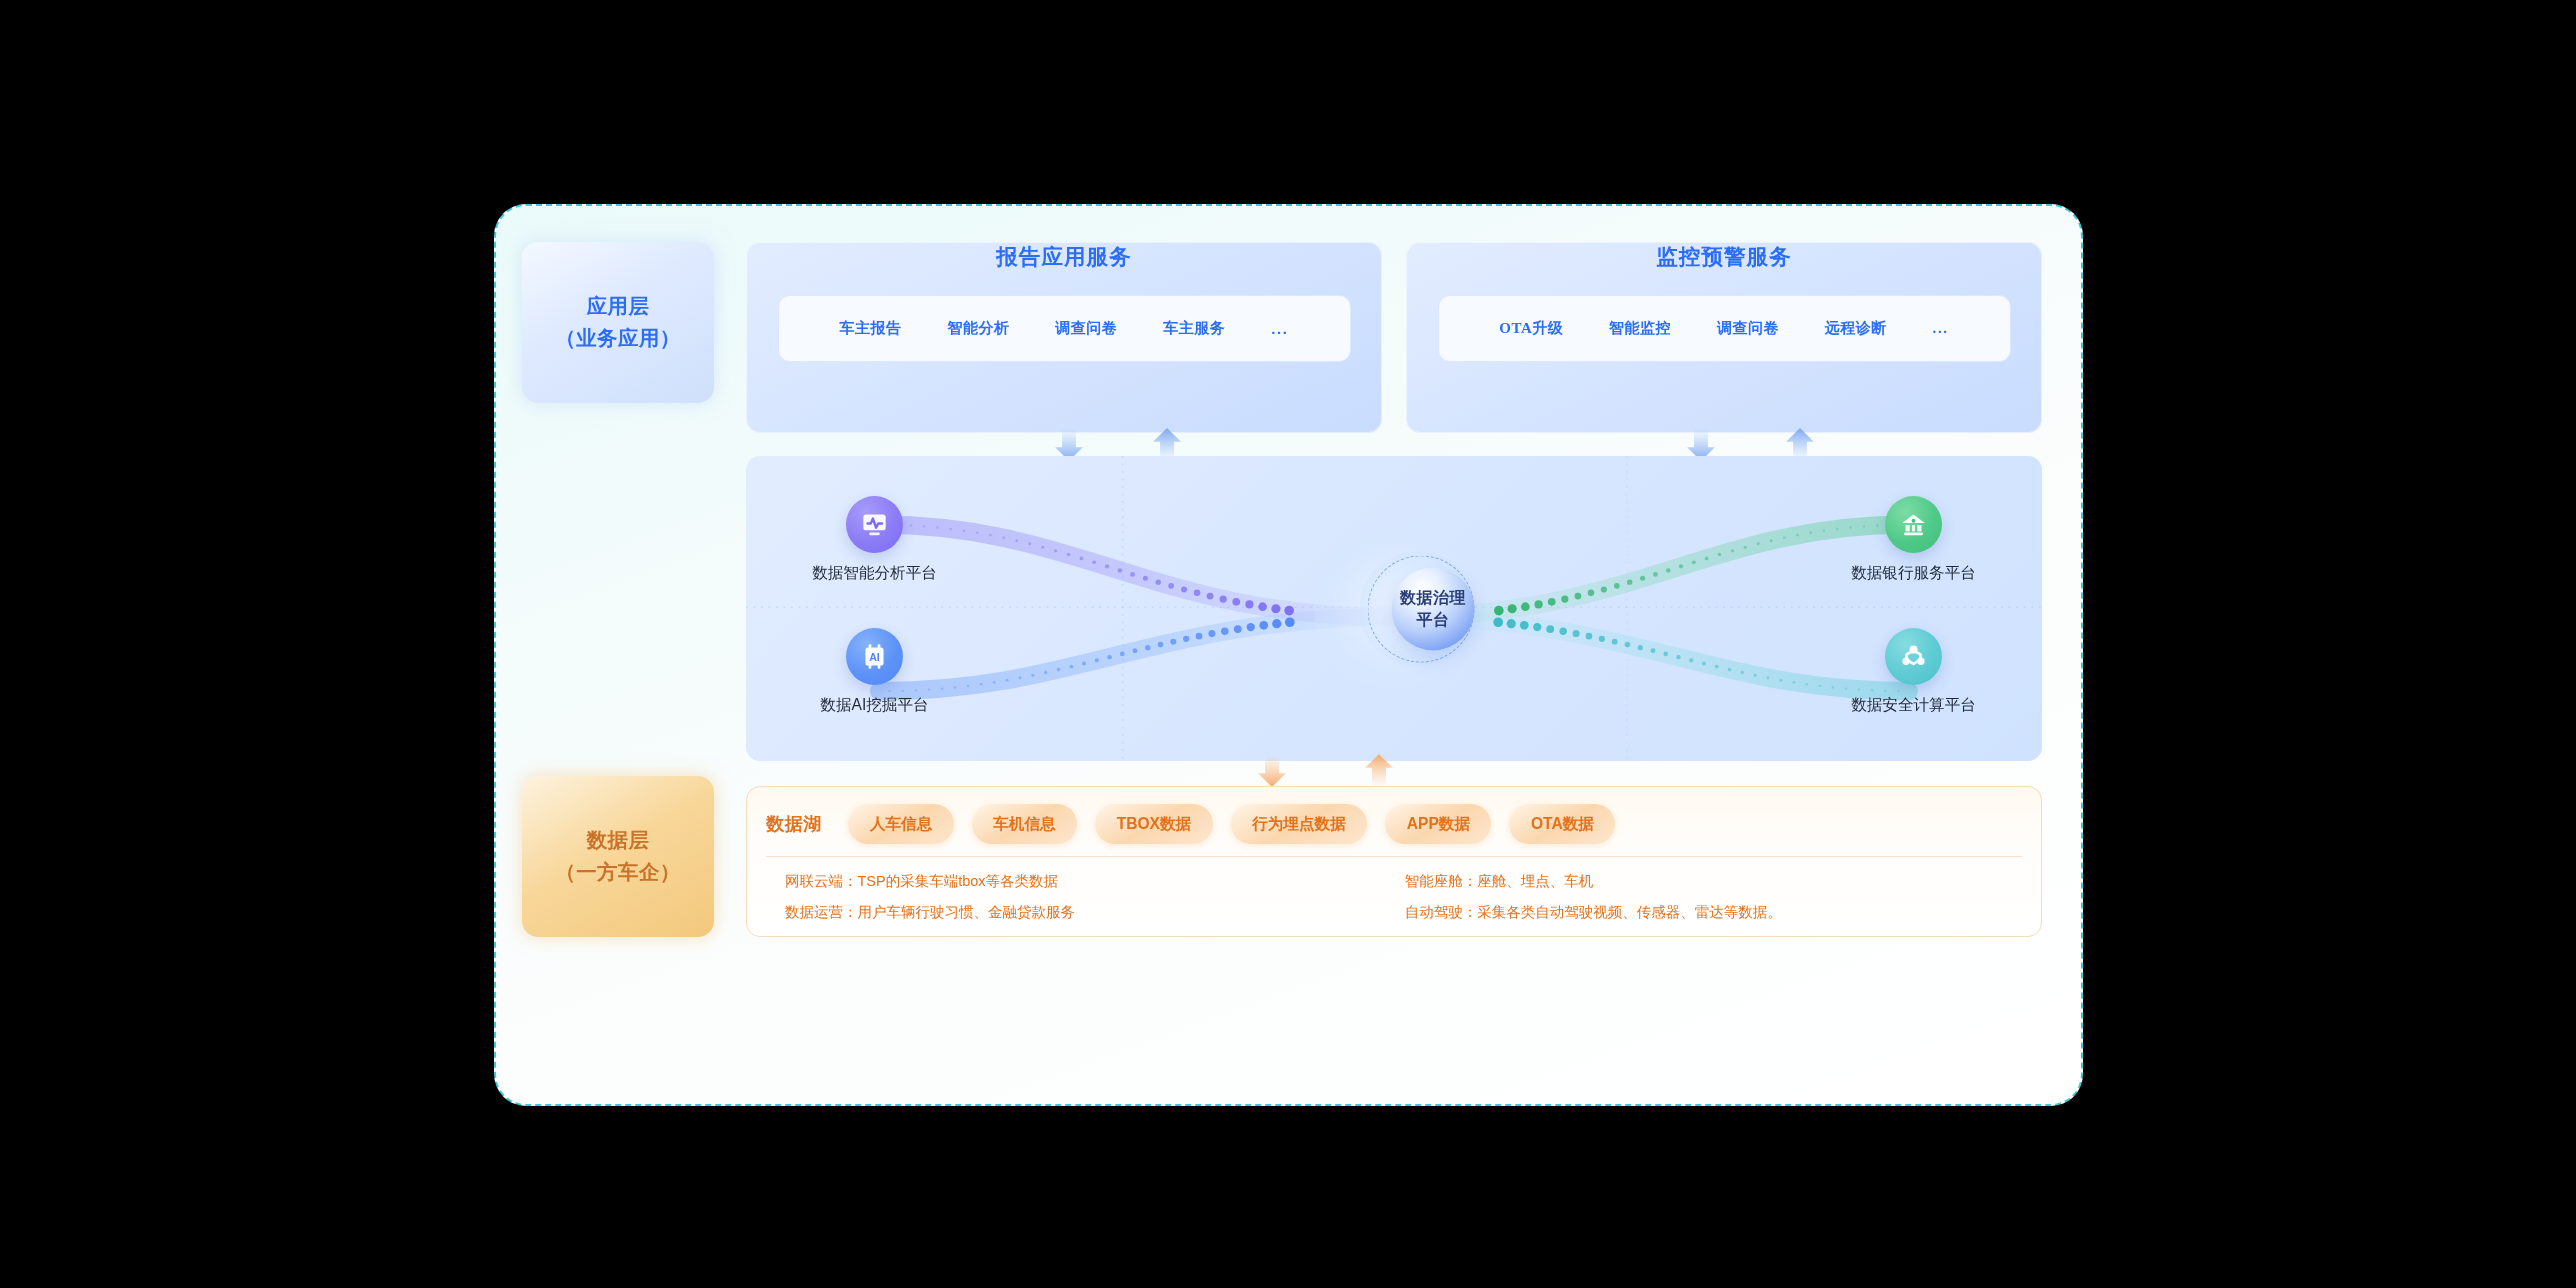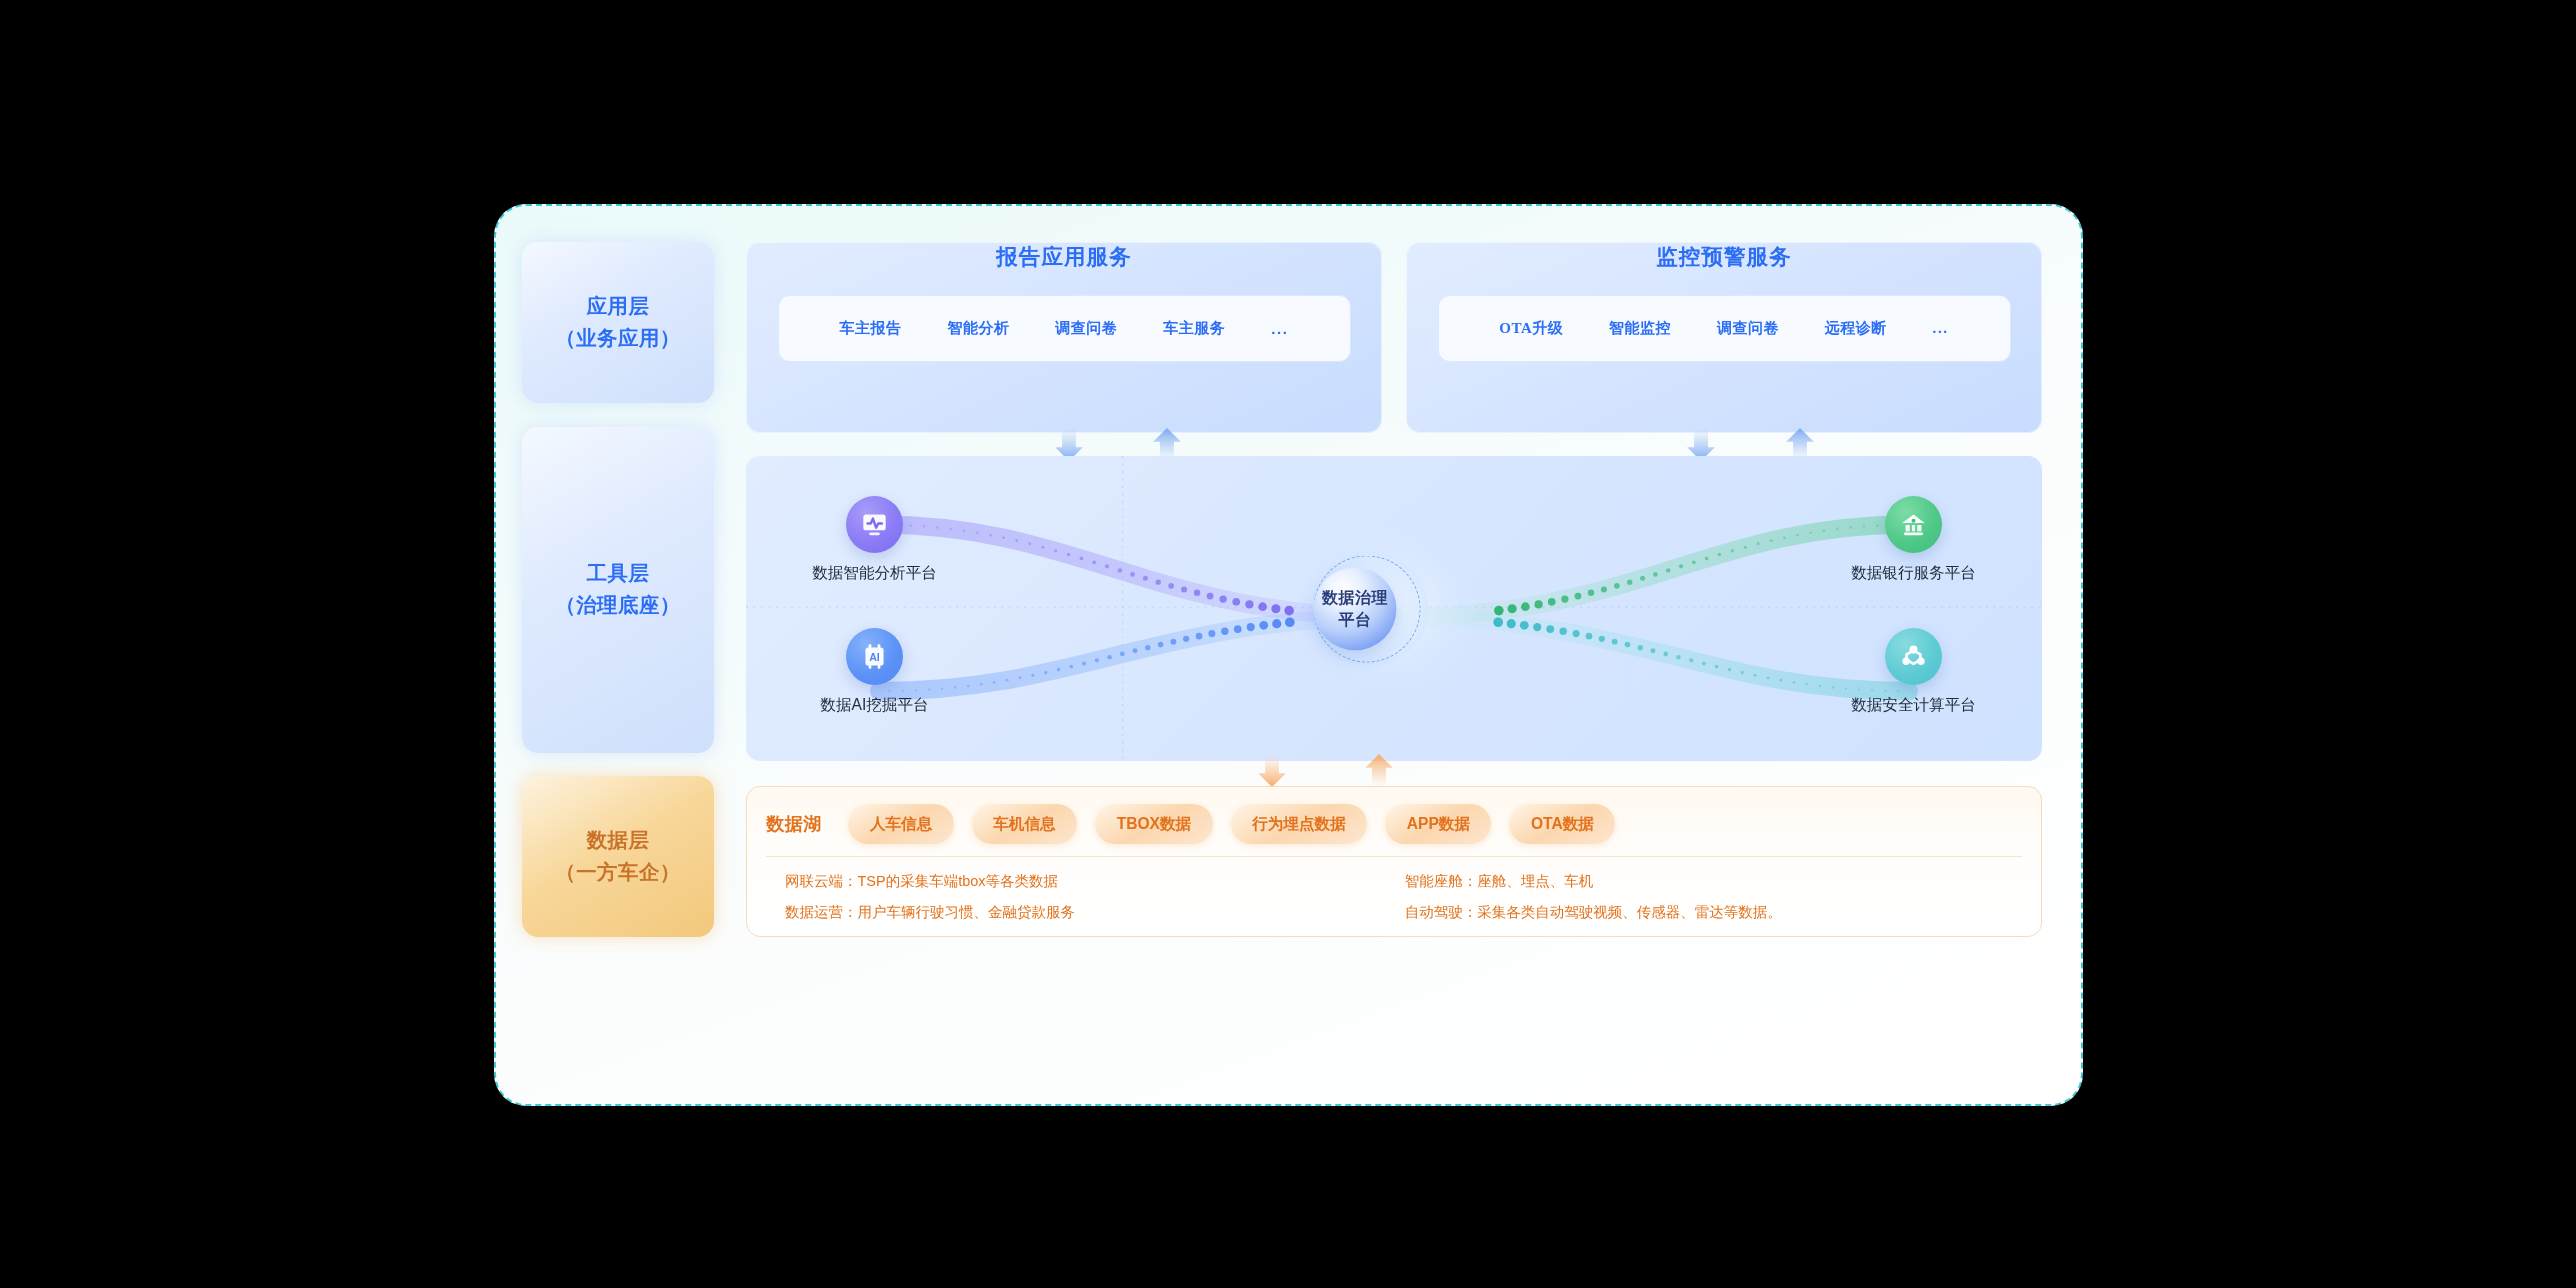--- a/index.html
+++ b/index.html
@@ -112,21 +112,21 @@
   .ico-ai       { background: radial-gradient(circle at 35% 28%, #86b2fb 0%, #5d93f7 55%, #4f86f5 100%); }
   .ico-bank     { background: radial-gradient(circle at 35% 28%, #7ddca6 0%, #4fc987 55%, #41bd7c 100%); }
   .ico-sec      { background: radial-gradient(circle at 35% 28%, #87dbe0 0%, #5ecbd4 55%, #4cc0cb 100%); }
 
   
   #center-node {
     position: absolute;
     left: 50%; top: 50%;
     transform: translate(-50%,-50%);
     width: 161px; height: 161px;
-    display:flex; align-items:center; justify-content:flex-start;
+    display:flex; align-items:center; justify-content:flex-end;
   }
   #center-glow2 {
     position:absolute; width:161px; height:161px; border-radius:50%;
     background: radial-gradient(circle, rgba(255,255,255,.42) 0%, rgba(214,233,255,.30) 60%, rgba(214,233,255,0) 100%);
   }
   #center-glow1 {
     position:absolute; width:115px; height:115px; border-radius:50%;
     background: radial-gradient(circle, rgba(255,255,255,.55) 0%, rgba(205,228,255,.38) 70%, rgba(205,228,255,0) 100%);
   }
   #center-dash {
@@ -190,24 +190,20 @@
 </head>
 <body>
 
 <div id="canvas">
 
   <div id="card-app" class="layer-card layer-blue">
     <div>应用层</div>
     <div>（业务应用）</div>
   </div>
 
-  <div id="card-tool" class="layer-card layer-blue">
-    <div>工具层</div>
-    <div>（治理底座）</div>
-  </div>
 
   <div id="card-data" class="layer-card layer-orange">
     <div>数据层</div>
     <div>（一方车企）</div>
   </div>
 
   <div id="svc-report" class="svc-panel">
     <div class="svc-title">报告应用服务</div>
     <div class="svc-pillrow">
       <span class="svc-item">车主报告</span>

